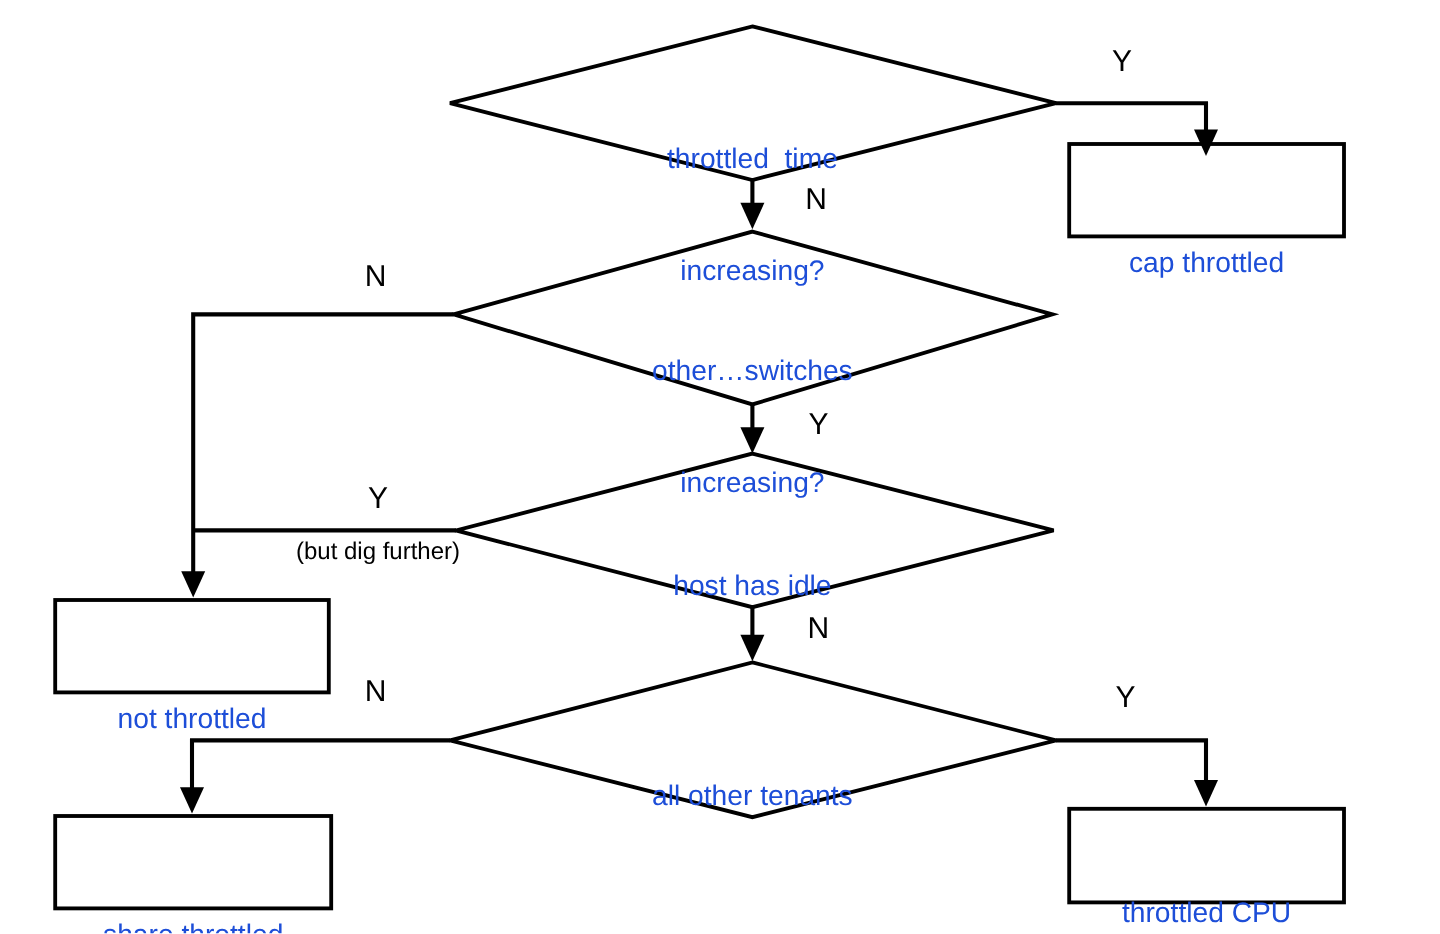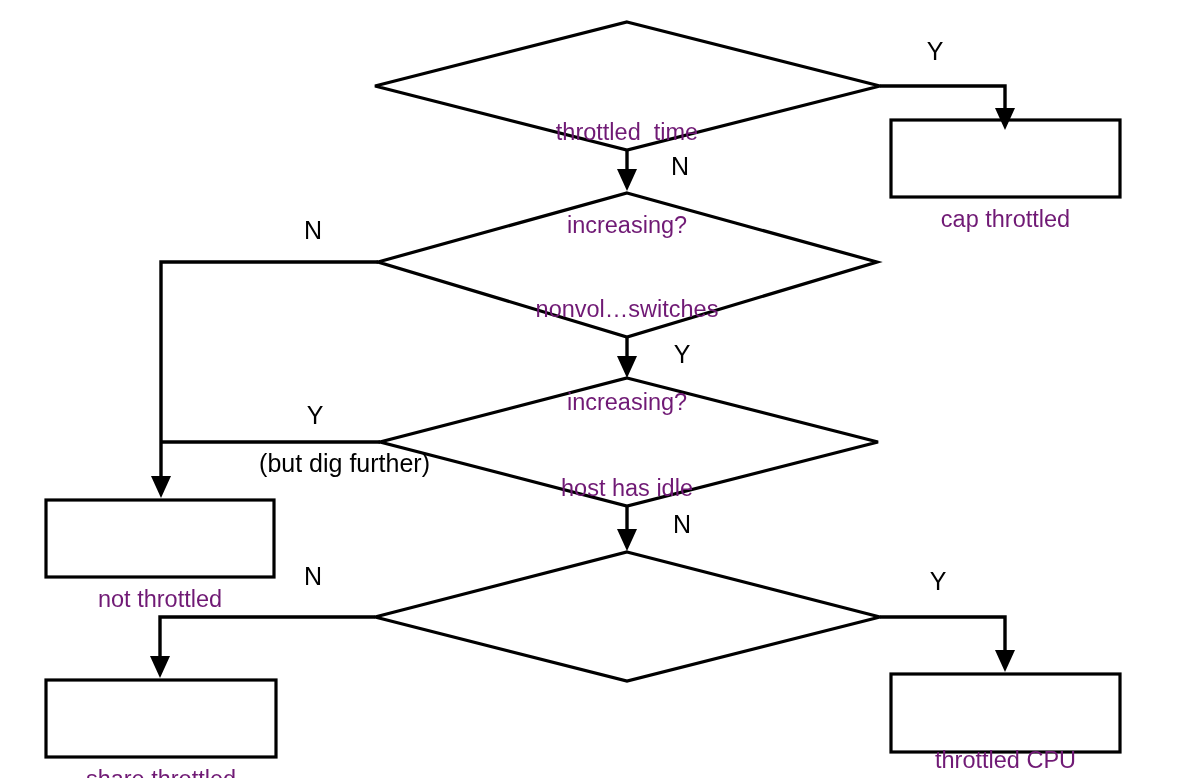--- a/index.html
+++ b/index.html
@@ -36,44 +36,44 @@
     stroke-linecap: butt;
     stroke-linejoin: miter;
   }
   .arrow-head {
     fill: #000000;
     stroke: none;
   }
   .node-text {
     position: absolute;
     text-align: center;
-    color: #701a75;
+    color: #1d4ed8;
     font-size: 23.5px;
     line-height: 30px;
     font-family: "Liberation Sans", sans-serif;
     white-space: pre;
     pointer-events: none;
   }
   .node-text.two-line {
     line-height: 31px;
   }
   .edge-label {
     position: absolute;
     color: #000000;
     font-size: 25px;
     font-family: "Liberation Sans", sans-serif;
     text-align: center;
     white-space: pre;
   }
   .edge-sublabel {
     position: absolute;
     color: #000000;
-    font-size: 25px;
+    font-size: 20px;
     font-family: "Liberation Sans", sans-serif;
-    text-align: right;
+    text-align: center;
     white-space: pre;
   }
 </style>
 </head>
 <body>
 
 <div id="canvas">
 
   <svg id="flow-svg" viewBox="0 0 1200 778">
 
@@ -117,29 +117,30 @@
     <polygon class="arrow-head" points="995,650 1015,650 1005,672"></polygon>
 
   </svg>
 
   <div class="node-text two-line" style="left:437px; top:55px; width:380px;">
     <div>throttled  time</div>
     <div>increasing?</div>
   </div>
 
   <div class="node-text two-line" style="left:437px; top:232px; width:380px;">
-    <div>nonvol…switches</div>
+    <div>other…switches</div>
     <div>increasing?</div>
   </div>
 
   <div class="node-text two-line" style="left:437px; top:411px; width:380px;text-align:center;">
     <div>host has idle</div>
   </div>
 
   <div class="node-text two-line" style="left:437px; top:586px; width:380px;">
+    <div>all other tenants</div>
   </div>
 
   <div class="node-text" style="left:891px; top:144px; width:229px;">
     <div>cap throttled</div>
   </div>
 
   <div class="node-text" style="left:46px; top:524px; width:228px;">
     <div>not throttled</div>
   </div>
 

